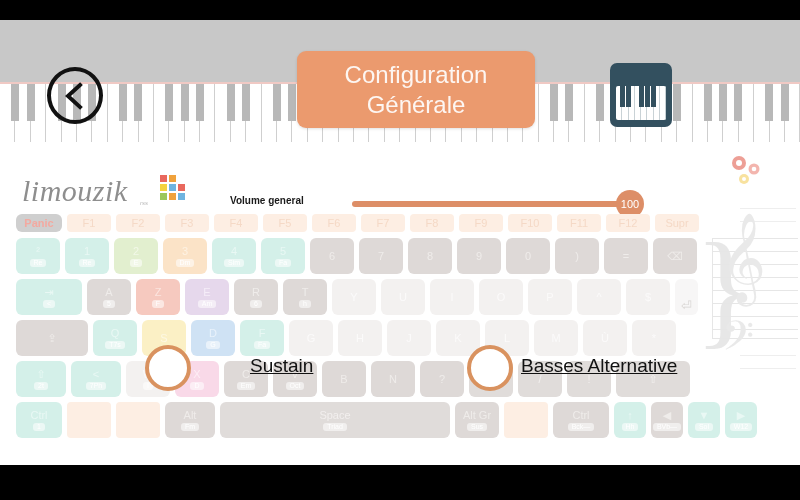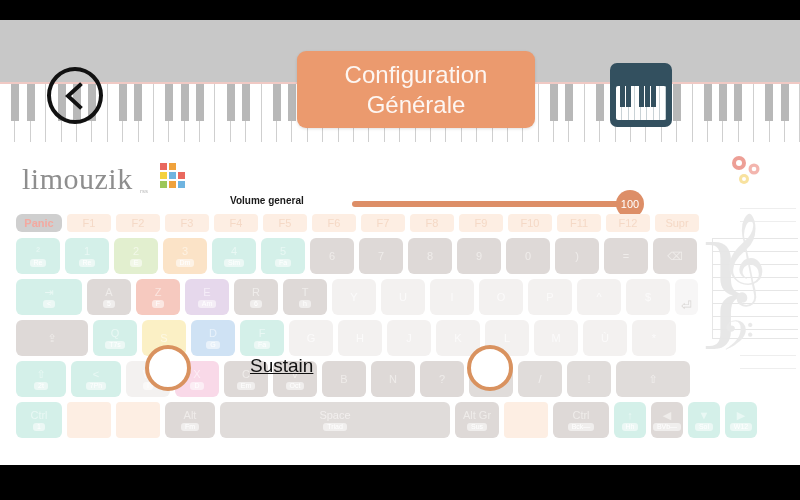--- a/index.html
+++ b/index.html
@@ -57,21 +57,21 @@
     display:flex; align-items:flex-end; justify-content:center; padding-bottom:7px;
   }
   .piano-icon .mini { position:relative; width:50px; height:34px; background:#fff; border-radius:2px; overflow:hidden; display:flex; }
   .piano-icon .mini i { flex:1; border-right:1px solid #c9d2d6; display:block; height:100%; }
   .piano-icon .mini b { position:absolute; top:0; width:5px; height:21px; background:#33505f; }
 
   
   .body-area { position:absolute; left:0; top:122px; width:800px; height:323px; background:#fff; }
 
   
-  .logo { position:absolute; left:22px; top:20px; width:160px; height:38px; }
+  .logo { position:absolute; left:22px; top:32px; width:160px; height:38px;font-style:italic; }
   .logo .word {
     font-family:"Liberation Serif", serif; font-size:30px; color:#8e8e8e;
     letter-spacing:.5px; position:absolute; left:0; top:0;
   }
   .logo .sq { position:absolute; width:7px; height:7px; }
   .logo .rss { position:absolute; left:118px; top:26px; font-size:6px; color:#b9b9b9; }
 
   
   .gears { position:absolute; right:28px; top:10px; width:48px; height:40px; opacity:.85; }
 
@@ -610,16 +610,17 @@
               <span class="main">▶</span>
               <span class="sub">W12</span>
             </div>
           </div>
         </div>
 
       <div class="circle-toggle" style="left:145px; top:203px;"></div>
       <div class="annot-label" style="left:250px; top:213px;">Sustain</div>
 
       <div class="circle-toggle" style="left:467px; top:203px;"></div>
+      <div class="annot-label" style="left:521px; top:213px;">Basses Alternative</div>
 
     </div>
   </div>
 </div>
 
 </body></html>

